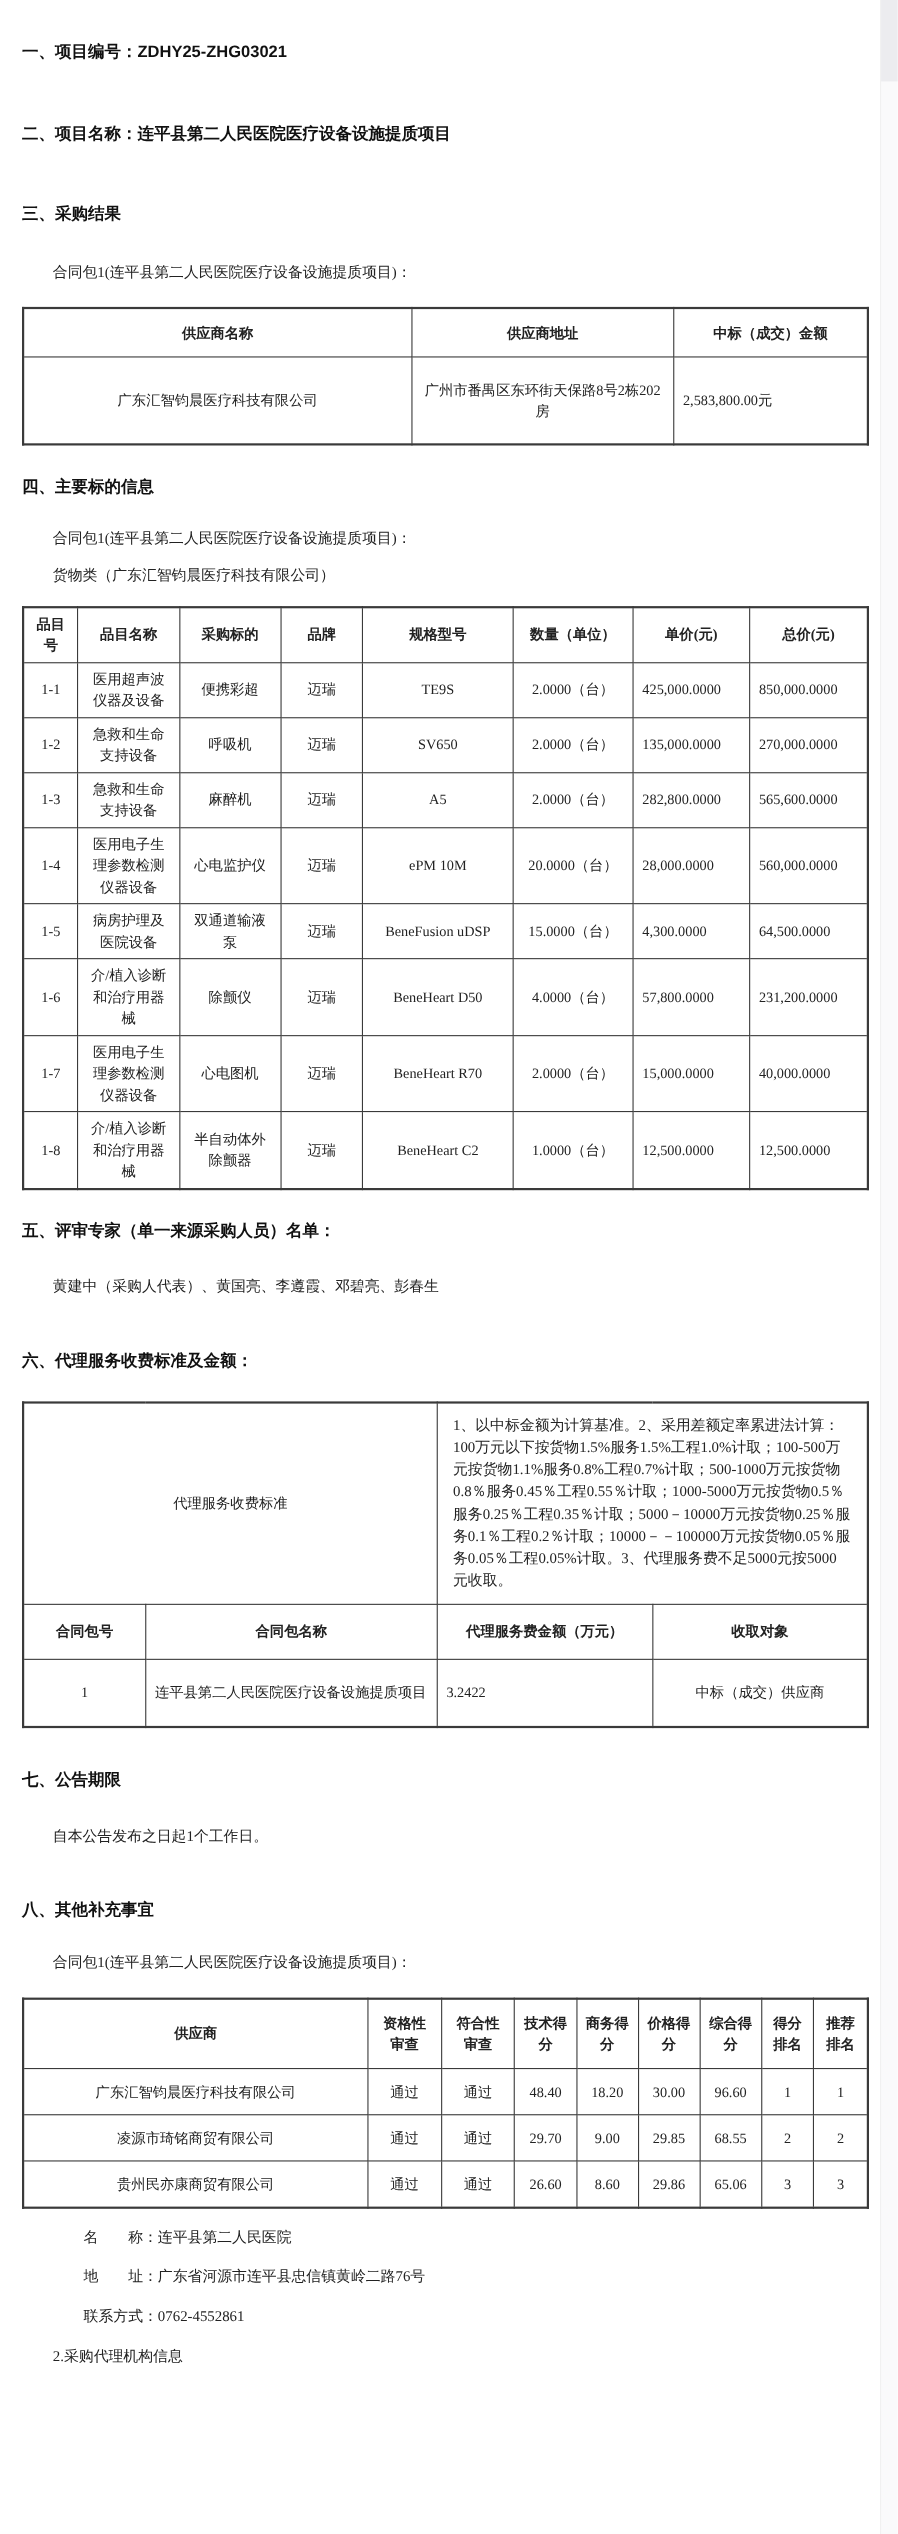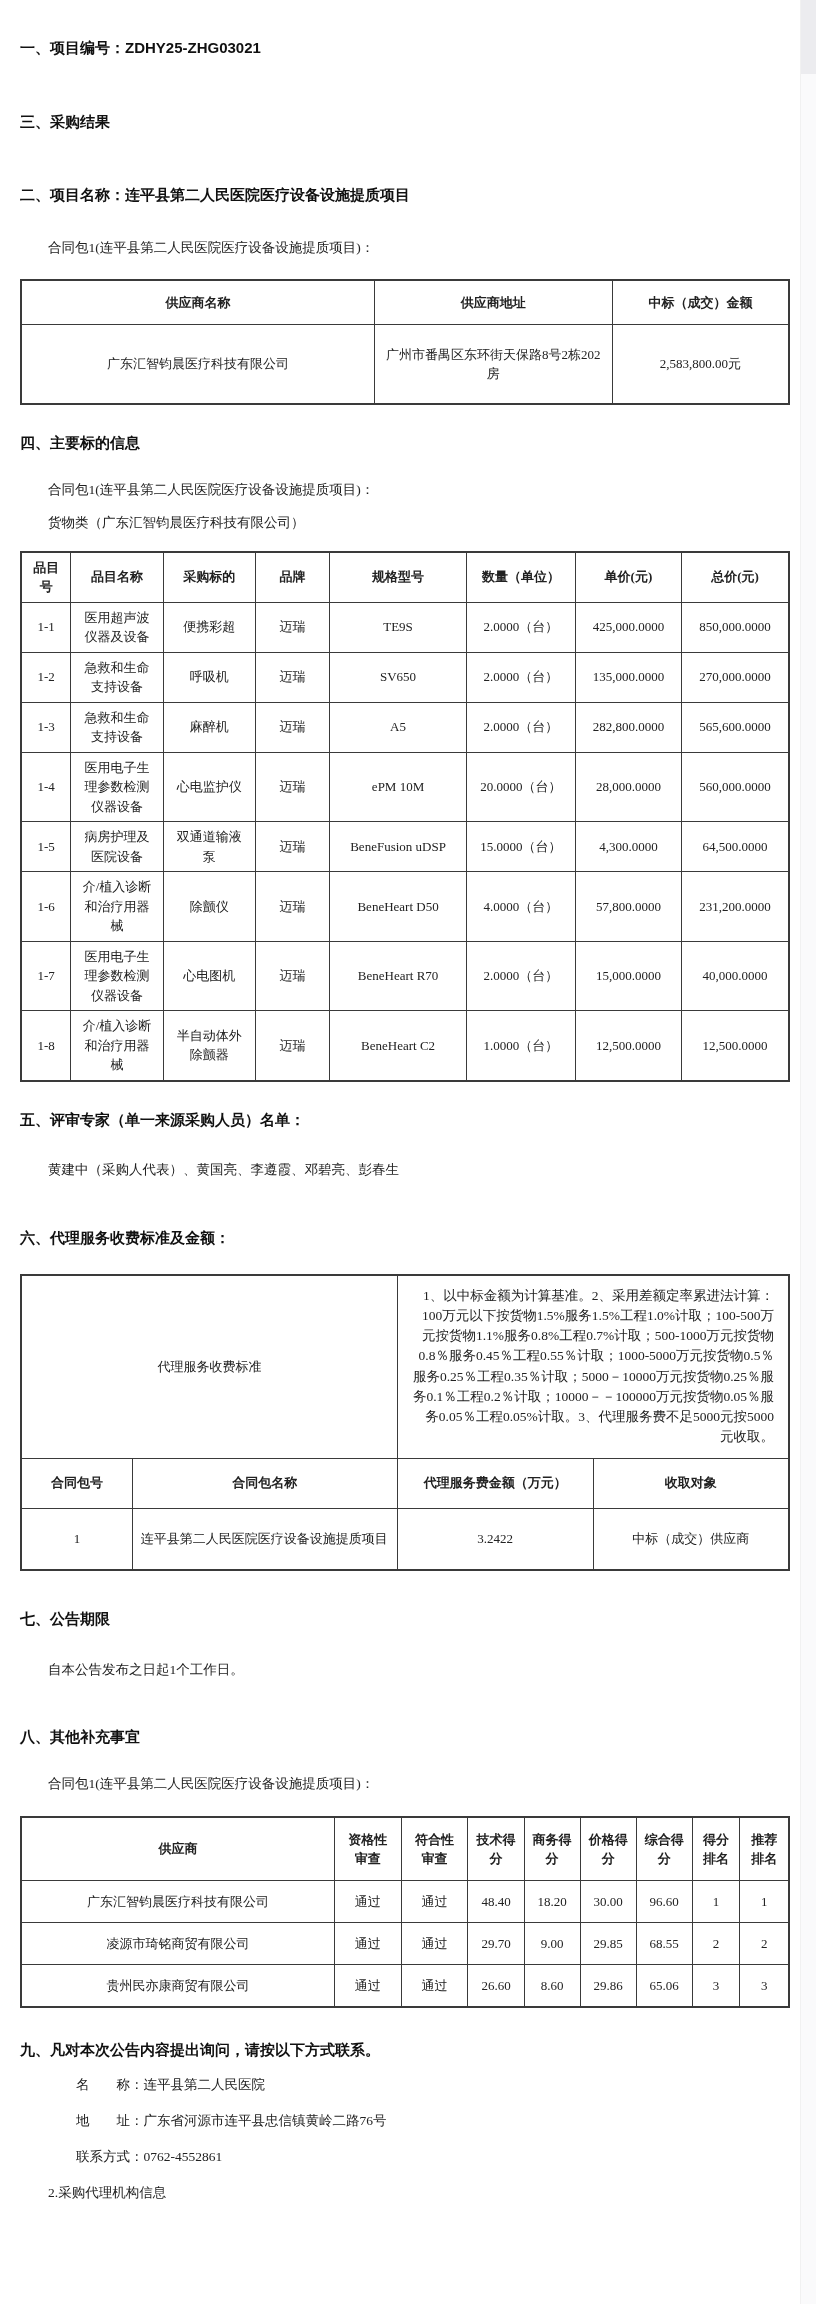--- a/index.html
+++ b/index.html
@@ -20,37 +20,37 @@
   table.t{
     width:100%;border-collapse:collapse;table-layout:fixed;
     font-size:13px;color:#222;border:2px solid #3a3a3a;
   }
   table.t th,table.t td{
     border:1px solid #3a3a3a;padding:5px 8px;vertical-align:middle;
     line-height:1.5;word-break:break-word;
   }
   table.t th{font-weight:bold;text-align:center;}
   .c{text-align:center;}
-  .r{text-align:center;}
-  .feeStd{line-height:27px;font-size:13.5px;padding:10px 14px !important;text-align:right;}
+  .r{text-align:left;}
+  .feeStd{line-height:27px;font-size:13.5px;padding:10px 14px !important;text-align:left;}
   
   .scrollbar{position:absolute;top:0;right:0;width:15px;height:2304px;background:#fafafb;border-left:1px solid #f1f1f1;}
   .scroll-thumb{position:absolute;top:0;right:0;width:15px;height:74px;background:#ececef;}
 </style>
 </head>
 <body>
 
 <div class="page">
   <div class="content">
 
     <h2 class="sec">一、项目编号：ZDHY25-ZHG03021</h2>
 
+    <h2 class="sec" style="margin-top:54px">二、项目名称：连平县第二人民医院医疗设备设施提质项目</h2>
+
     <h2 class="sec" style="margin-top:54px">三、采购结果</h2>
-
-    <h2 class="sec" style="margin-top:54px">二、项目名称：连平县第二人民医院医疗设备设施提质项目</h2>
     <p class="sub ind1" style="margin-top:34px">合同包1(连平县第二人民医院医疗设备设施提质项目)：</p>
 
     <table class="t" style="margin-top:22px">
       <colgroup>
           <col style="width:46%">
           <col style="width:31%">
           <col style="width:23%">
         </colgroup>
       <tbody>
           <tr style="height:44px">
@@ -266,21 +266,20 @@
         <td class="c">26.60</td>
         <td class="c">8.60</td>
         <td class="c">29.86</td>
         <td class="c">65.06</td>
         <td class="c">3</td>
         <td class="c">3</td>
       </tr>
     </tbody>
       </table>
 
-    <h2 class="sec" style="margin-top:32px">九、凡对本次公告内容提出询问，请按以下方式联系。</h2>
 
     <p class="sub ind2" style="margin-top:17px">名　　称：连平县第二人民医院</p>
     <p class="sub ind2" style="margin-top:17px">地　　址：广东省河源市连平县忠信镇黄岭二路76号</p>
     <p class="sub ind2" style="margin-top:17px">联系方式：0762-4552861</p>
 
     <p class="sub ind1" style="margin-top:17px">2.采购代理机构信息</p>
 
   </div>
 
   <div class="scrollbar">

